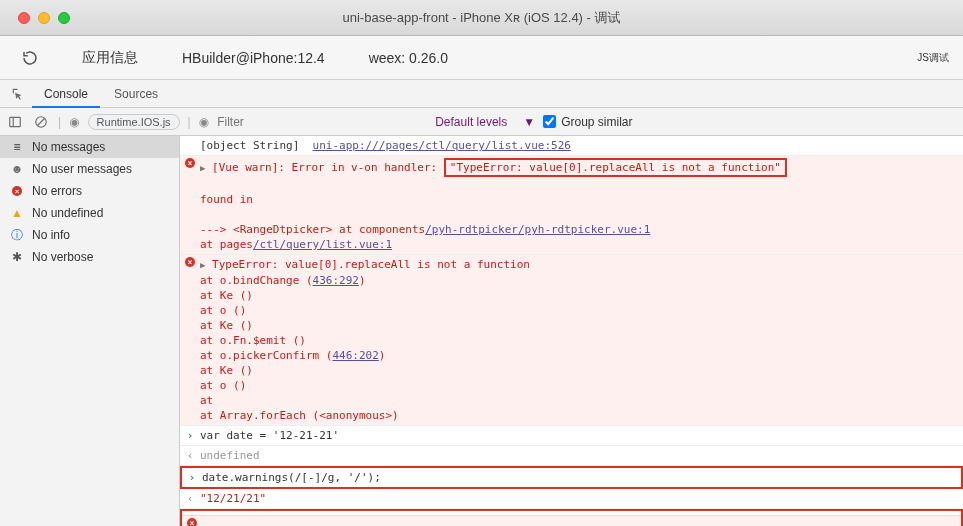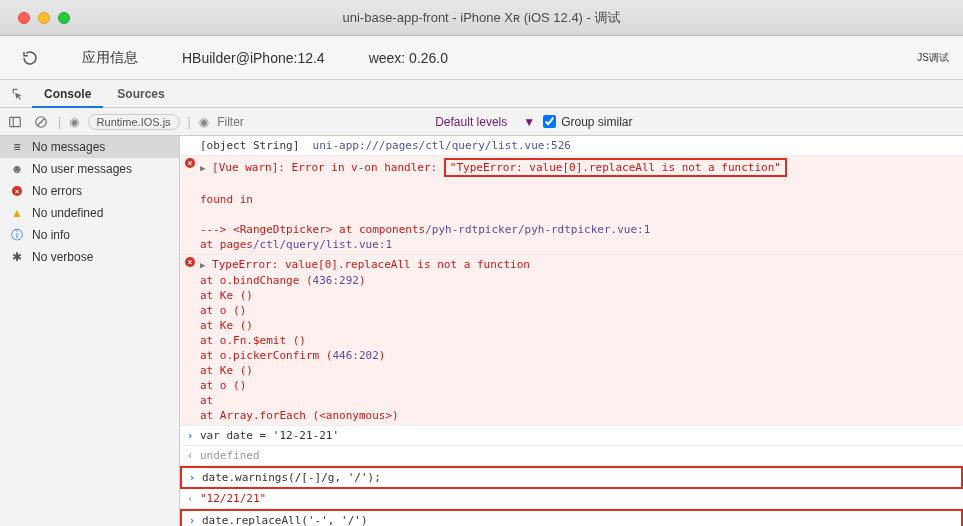--- a/index.html
+++ b/index.html
@@ -11,21 +11,21 @@
     .tl-min { background: #ffbd2e; border: 0.5px solid #dea123; }
     .tl-max { background: #27c93f; border: 0.5px solid #1aab29; }
     .window-title { position: absolute; left: 50%; transform: translateX(-50%); font-size: 13px; color: #4a4a4a; }
     .toolbar { height: 44px; background: #f6f6f6; border-bottom: 1px solid #d0d0d0; display: flex; align-items: center; }
     .reload-btn { width: 60px; display: flex; justify-content: center; align-items: center; }
     .reload-btn svg { width: 18px; height: 18px; }
     .toolbar-item { padding: 0 22px; font-size: 14px; color: #333; }
     .toolbar-right { margin-left: auto; padding: 0 14px; font-size: 10px; }
     .devtools-tabs { height: 28px; background: #f3f3f3; border-bottom: 1px solid #ccc; display: flex; align-items: center; padding-left: 6px; gap: 2px; }
     .devtools-inspect { width: 24px; display: flex; justify-content: center; }
-    .devtools-tab { padding: 0 12px; height: 28px; line-height: 28px; font-size: 12px; color: #555; cursor: pointer; font-weight: bold; }
+    .devtools-tab { padding: 0 12px; height: 28px; line-height: 28px; font-size: 12px; color: #555; cursor: pointer; }
     .devtools-tab.active { color: #333; border-bottom: 2px solid #1a73e8; }
     .console-toolbar { height: 28px; background: #f3f3f3; border-bottom: 1px solid #ccc; display: flex; align-items: center; padding: 0 6px; gap: 8px; }
     .ct-icon { width: 18px; display: flex; justify-content: center; color: #6e6e6e; }
     .pill { background: #f1f2f3; border: 1px solid #cacaca; border-radius: 9px; padding: 1px 8px; font-size: 11px; color: #555; }
     .ct-sep { color: #bbb; }
     .ct-filter { border: none; background: transparent; outline: none; font-size: 12px; width: 210px; color: #888; }
     .ct-levels { color: #701a75; font-size: 12px; display: flex; align-items: center; gap: 16px; }
     .ct-check { display: flex; align-items: center; gap: 5px; color: #333; font-size: 12px; }
     .main-area { display: flex; height: calc(526px - 28px - 44px - 28px - 28px); }
     .sidebar { width: 180px; background: #f3f3f3; border-right: 1px solid #ccc; }
@@ -33,21 +33,21 @@
     .sidebar-item.selected { background: #d8d8d8; }
     .side-ico { width: 14px; height: 14px; display: inline-flex; align-items: center; justify-content: center; }
     .console-body { flex: 1; background: #fff; overflow: auto; font-family: Menlo, Consolas, monospace; font-size: 11px; line-height: 15px; }
     .row { border-bottom: 1px solid #eee; padding: 2px 4px 2px 20px; position: relative; }
     .row .gutter { position: absolute; left: 2px; top: 2px; width: 16px; display: flex; align-items: flex-start; justify-content: center; gap: 2px;}
     .ico-err { width: 10px; height: 10px; border-radius: 50%; background: #d93025; color: #fff; font-size: 8px; display: inline-flex; align-items: center; justify-content: center; font-weight: bold; }
     .ico-expand { color: #777; font-size: 9px; }
     .prompt { color: #367cf1; font-weight: bold; }
     .result-arrow { color: #888; }
     .err-bg { background: #fff0f0; }
-    .link { color: #5151a0; cursor: pointer; }
+    .link { color: #5151a0; text-decoration: underline; cursor: pointer; }
     .red-text { color: #c41a16; }
     .hlbox { border: 2px solid #d93025; padding: 0 4px; display: inline-block; }
     .out-string { color: #c41a16; }
     .dim { color: #999; }
     .row-highlight1 { border: 2px solid #d93025; }
   </style>
 </head>
 <body>
 
 <div class="window-titlebar">
@@ -202,21 +202,20 @@
           <span class="result-arrow">‹</span>
         </span>
       <span class="out-string">"12/21/21"</span>
     </div>
 
     <div class="row-highlight1">
       <div class="row" style="border-bottom:1px solid #f5d7d7">
         <span class="gutter">
             <span class="prompt">›</span>
           </span>
-        <span>date.replaceAll('-', '/')</span>
       </div>
       <div class="row err-bg">
         <span class="gutter">
             <span class="ico-err">×</span>
           </span>
         
         <br>
         
       </div>
     </div>

